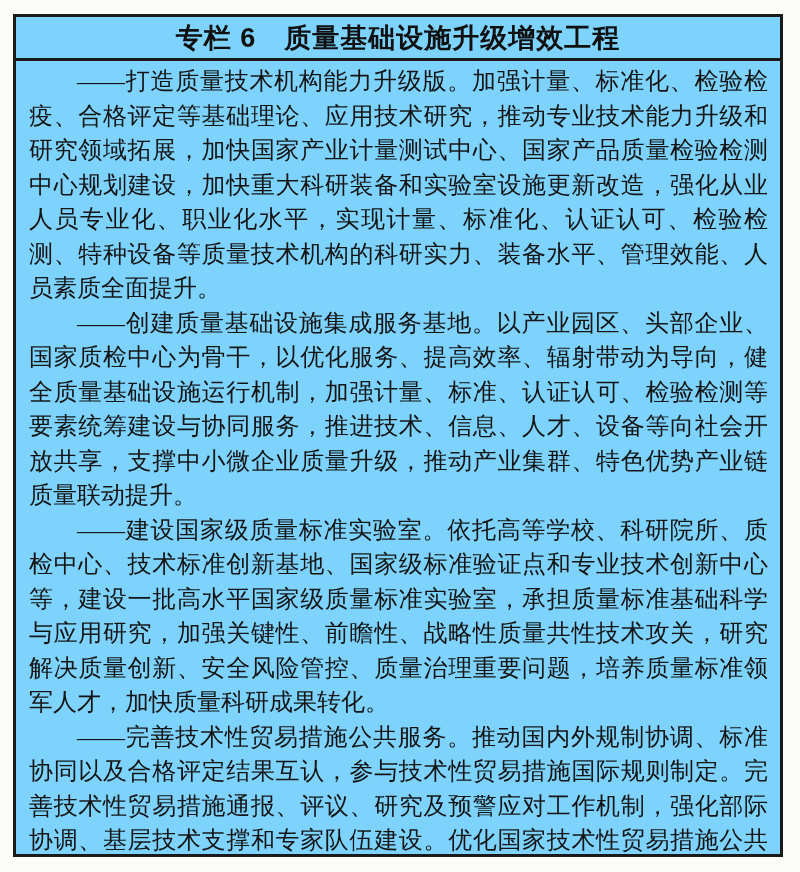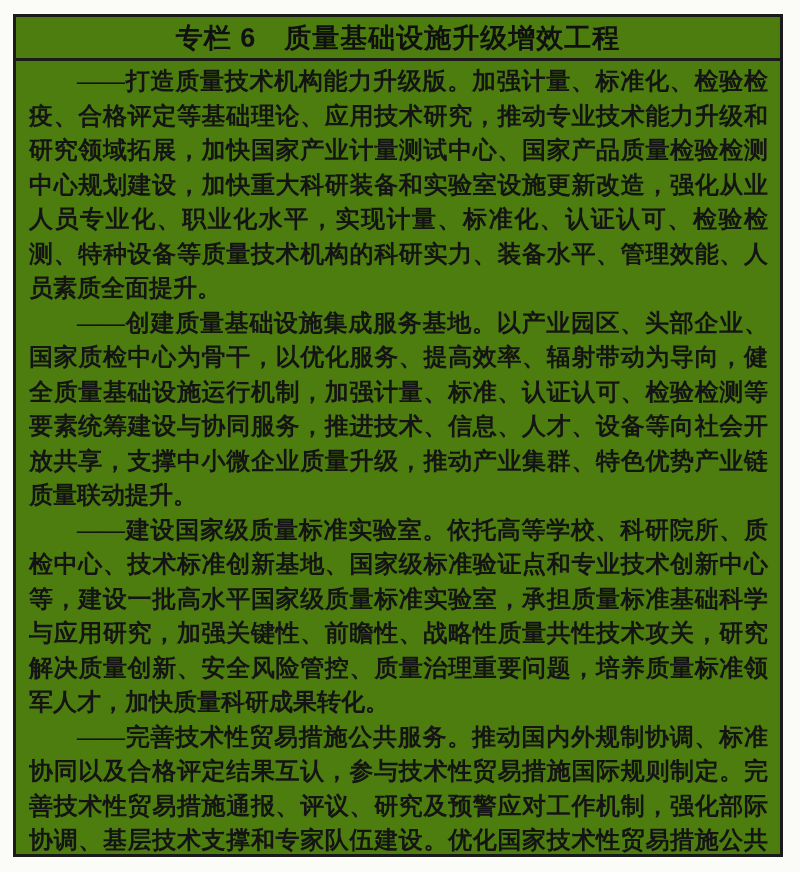--- a/index.html
+++ b/index.html
@@ -18,21 +18,21 @@
     color: #151515;
   }
   .panel {
     position: absolute;
     left: 13px;
     top: 14px;
     width: 770px;
     height: 843px;
     box-sizing: border-box;
     border: 3px solid #1a1a1a;
-    background: #4d7c0f;
+    background: #7dd3fc;
     overflow: hidden;
   }
   .panel-header {
     height: 41px;
     border-bottom: 3px solid #1a1a1a;
     display: flex;
     align-items: center;
     justify-content: center;
   }
   .panel-title {
@@ -49,21 +49,20 @@
     font-size: 24px;
     line-height: 34.5px;
     text-align: justify;
     text-justify: inter-ideograph;
     color: #141414;
   }
   .panel-body p {
     margin: 0;
     padding: 0;
     text-indent: 2em;
-    font-weight: bold;
   }
 </style>
 </head>
 <body>
 
 <div class="page">
   <div class="panel">
     <div class="panel-header">
       <span class="panel-title">专栏 6　质量基础设施升级增效工程</span>
     </div>

